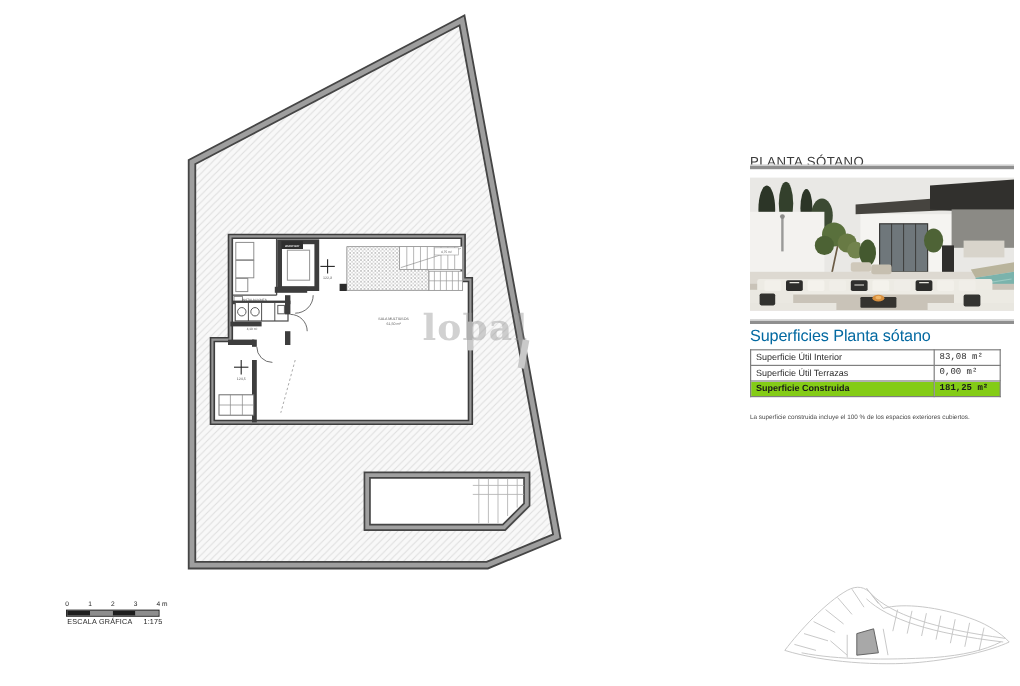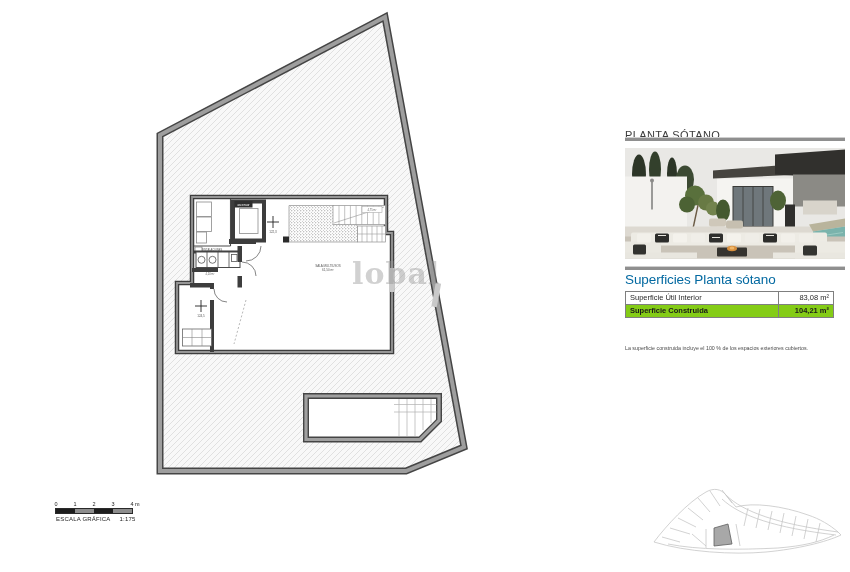--- a/index.html
+++ b/index.html
@@ -27,21 +27,21 @@
     white-space:nowrap;letter-spacing:-.1px;
   }
   #surface-table{
     position:absolute;left:0;top:291px;width:209px;border-collapse:collapse;
     font-size:7.5px;color:#2a2a2a;table-layout:fixed;
   }
   #surface-table td{
     border:1px solid #7f7f7f;height:12px;padding:0 4px;line-height:12px;
     white-space:nowrap;overflow:hidden;
   }
-  #surface-table td.val{text-align:right;width:46px;}
+  #surface-table td.val{width:46px;font-family:Liberation Mono, monospace;}
   tr.row-light td{background:#d6d6d6;}
   tr.row-dark td{background:#84cc16;font-weight:bold;color:#1a1a1a;}
   .rp-note{
     position:absolute;left:0;top:345px;width:220px;font-size:5.3px;color:#4a4a4a;
     white-space:nowrap;
   }
 
   
   #watermark{
     left:352px;top:256px;font-family:"DejaVu Serif", serif;font-weight:bold;
@@ -278,23 +278,27 @@
   <div id="divider-2" class="divider"></div>
 
   <div class="rp-heading">Superficies Planta sótano</div>
 
   <table id="surface-table">
     <tbody>
       <tr class="row-white">
         <td>Superficie Útil Interior</td>
         <td class="val">83,08 m²</td>
       </tr>
+      <tr class="row-white">
+        <td>Superficie Útil Terrazas</td>
+        <td class="val">0,00 m²</td>
+      </tr>
       <tr class="row-dark">
         <td>Superficie Construida</td>
-        <td class="val">104,21 m²</td>
+        <td class="val">181,25 m²</td>
       </tr>
     </tbody>
   </table>
 
   <div class="rp-note">La superficie construida incluye el 100 % de los espacios exteriores cubiertos.</div>
 </div>
 
 <div id="scale-bar" class="abs">
   <span class="tick" style="left:0">0</span>
   <span class="tick" style="left:19px">1</span>

